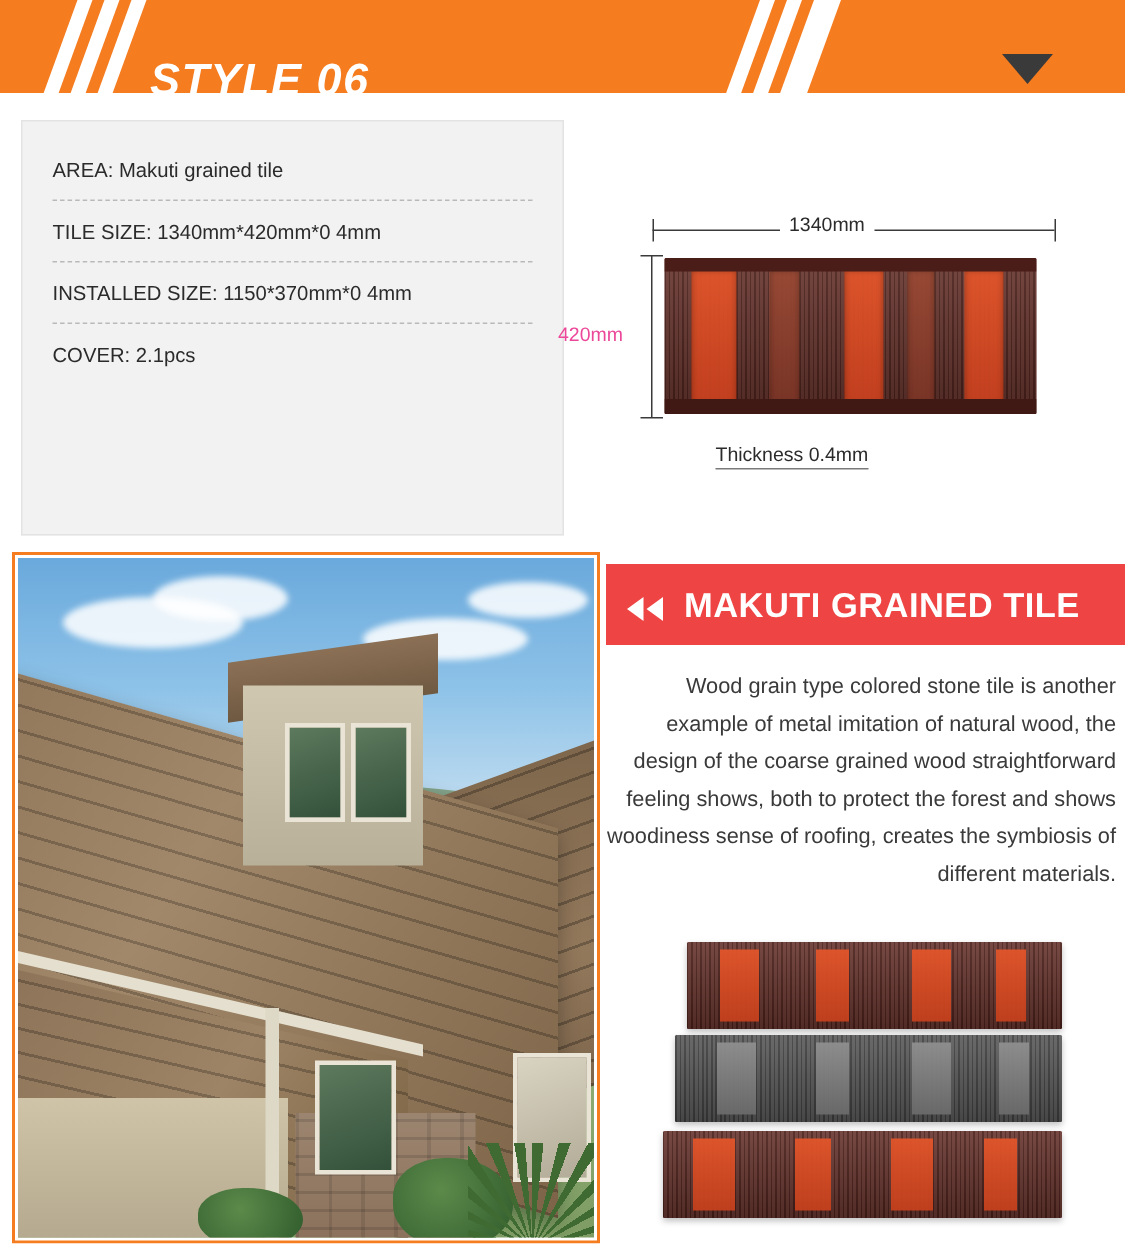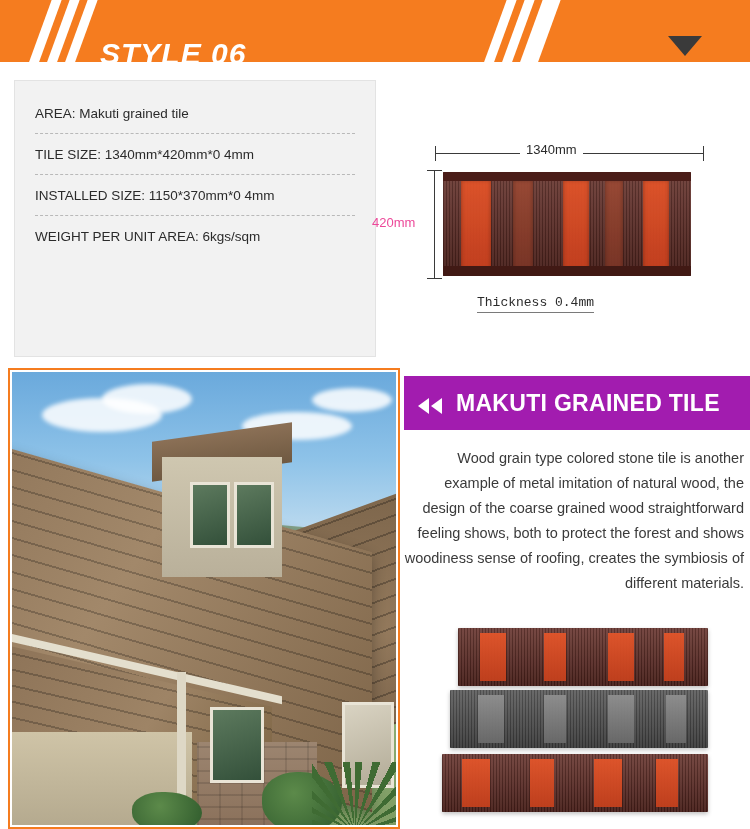--- a/index.html
+++ b/index.html
@@ -197,21 +197,20 @@
     background: #411914;
   }
   .thickness-label {
     position: absolute;
     left: 92px;
     top: 165px;
     font-size: 13px;
     color: #2b2b2b;
     border-bottom: 1px solid #7a7a7a;
     padding-bottom: 2px;
-    font-family: Liberation Mono, monospace;
   }
 
   
   .lower {
     position: absolute;
     left: 0;
     top: 368px;
     width: 750px;
     height: 461px;
   }
@@ -371,21 +370,21 @@
     top: 0;
     width: 346px;
     height: 461px;
   }
   .title-bar {
     position: absolute;
     left: 0;
     top: 8px;
     width: 346px;
     height: 54px;
-    background: #a21caf;
+    background: #ef4444;
   }
   .title-bar-text {
     position: absolute;
     left: 52px;
     top: 14px;
     color: #ffffff;
     font-size: 23px;
     font-weight: bold;
     letter-spacing: 0.3px;
     white-space: nowrap;
@@ -470,21 +469,21 @@
     <div class="hdr-title">STYLE 06</div>
     <div class="hdr-bottom-white"></div>
     <div class="hdr-chevron"></div>
   </div>
 
   <div class="spec-wrap">
     <div class="spec-list">
       <div class="spec-row">AREA: Makuti grained tile</div>
       <div class="spec-row">TILE SIZE: 1340mm*420mm*0 4mm</div>
       <div class="spec-row">INSTALLED SIZE: 1150*370mm*0 4mm</div>
-      <div class="spec-row">WEIGHT PER UNIT AREA: 6kgs/sqm</div>
+      <div class="spec-row">COVER: 2.1pcs</div>
     </div>
   </div>
 
   <div class="diagram">
     <div class="dim-top-line"></div>
     <div class="dim-top-cap-l"></div>
     <div class="dim-top-cap-r"></div>
     <div class="dim-top-label">1340mm</div>
 
     <div class="dim-left-line"></div>

